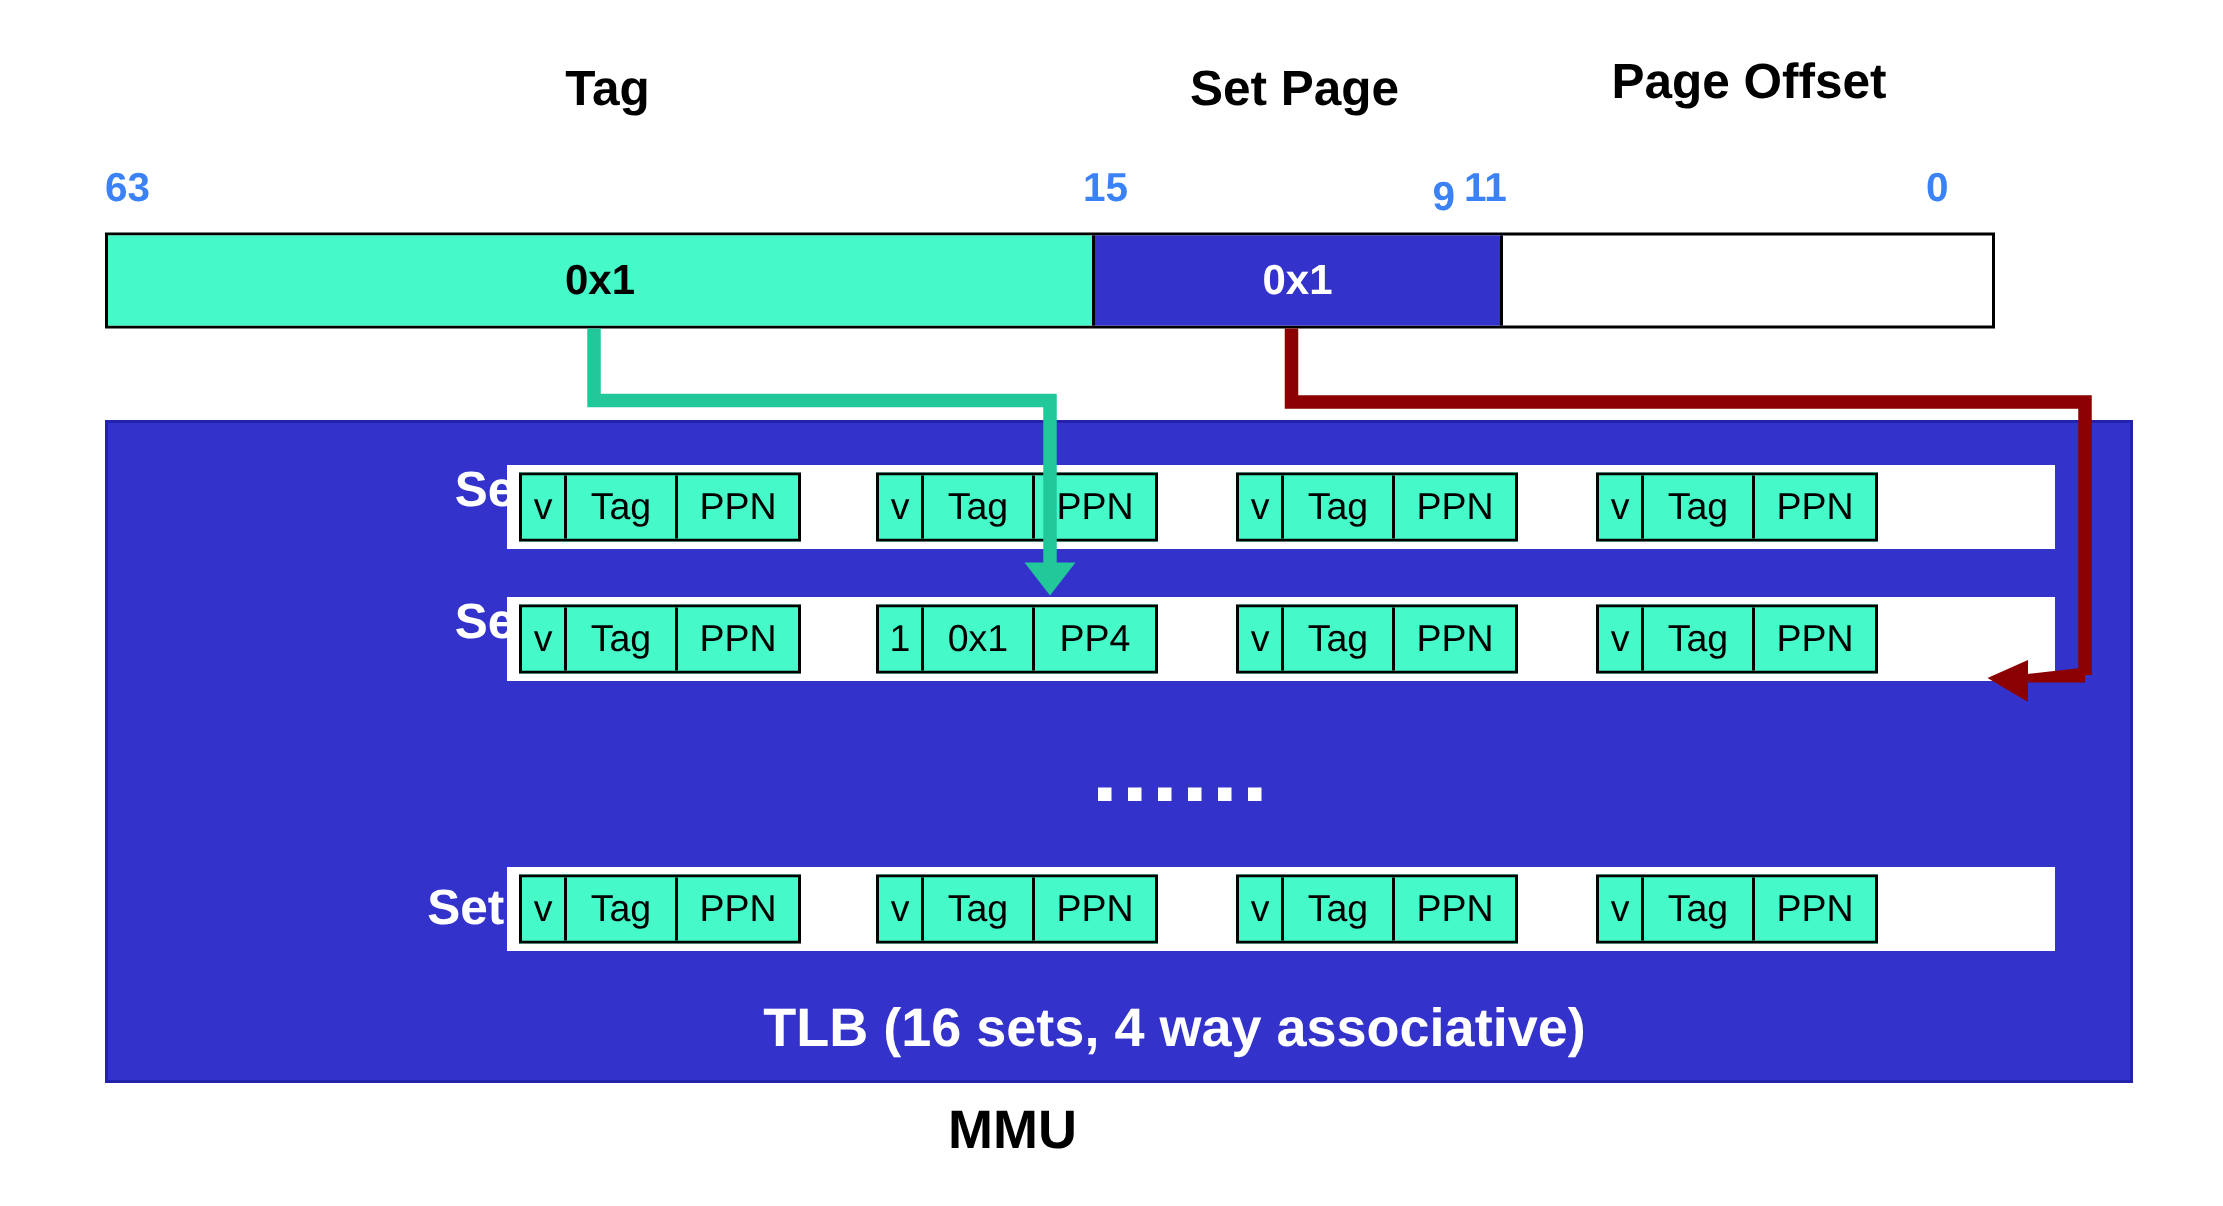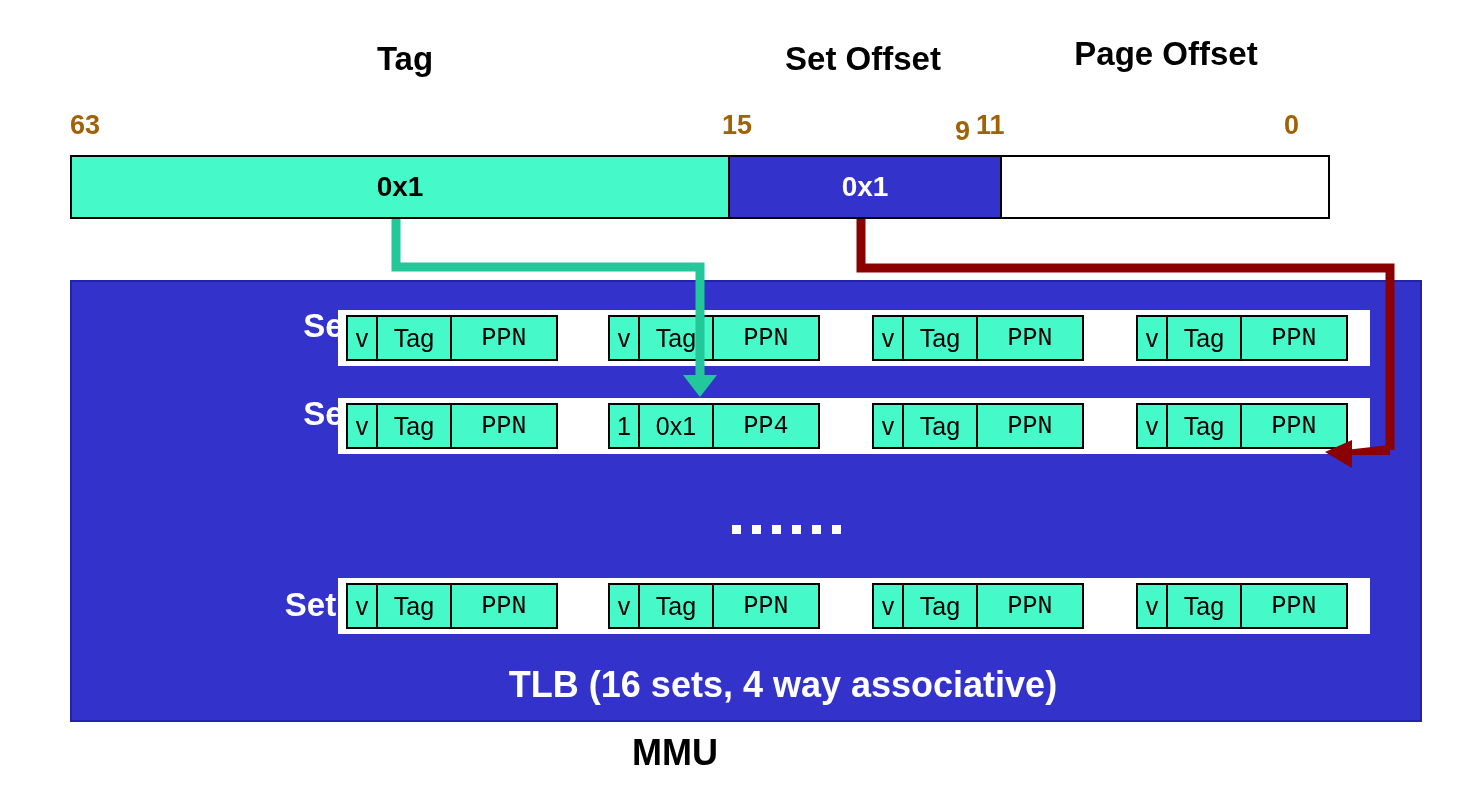--- a/index.html
+++ b/index.html
@@ -24,21 +24,21 @@
     color: #000000;
     text-align: center;
     white-space: nowrap;
     line-height: 1;
   }
 
   
   .bit-label {
     font-weight: bold;
     font-size: 27px;
-    color: #a16207;
+    color: #3b82f6;
     line-height: 1;
     white-space: nowrap;
   }
 
   
   #address-bar {
     left: 70px;
     top: 155px;
     width: 1260px;
     height: 64px;
@@ -100,21 +100,21 @@
     align-items: center;
     justify-content: center;
     font-size: 25px;
     color: #000000;
     background: #45F9C8;
     box-sizing: border-box;
     height: 100%;
   }
   .cell.v   { width: 30px;  border-right: 2px solid #000000; }
   .cell.tag { width: 74px;  border-right: 2px solid #000000; }
-  .cell.ppn { width: 104px; font-family: Liberation Mono, monospace; }
+  .cell.ppn { width: 80px; }
 
   
   #ellipsis-dots {
     display: flex;
     gap: 11px;
   }
   #ellipsis-dots i {
     display: block;
     width: 9px;
     height: 9px;
@@ -144,21 +144,21 @@
     line-height: 1;
   }
 
   
   .arrow-svg { position: absolute; left: 0; top: 0; pointer-events: none; }
 </style>
 </head>
 <body>
 
 <div class="abs field-title" style="left:265px; top:42px; width:280px;">Tag</div>
-<div class="abs field-title" style="left:725px; top:42px; width:276px;">Set Offset</div>
+<div class="abs field-title" style="left:725px; top:42px; width:276px;">Set Page</div>
 <div class="abs field-title" style="left:1000px; top:37px; width:332px;">Page Offset</div>
 
 <div class="abs bit-label" style="left:70px;  top:112px;">63</div>
 <div class="abs bit-label" style="left:722px; top:112px;">15</div>
 <div class="abs bit-label" style="left:955px; top:118px;">9</div>
 <div class="abs bit-label" style="left:976px; top:112px;">11</div>
 <div class="abs bit-label" style="left:1284px; top:112px;">0</div>
 
 <div class="abs" id="address-bar">
   <div class="addr-seg tag">0x1</div>

